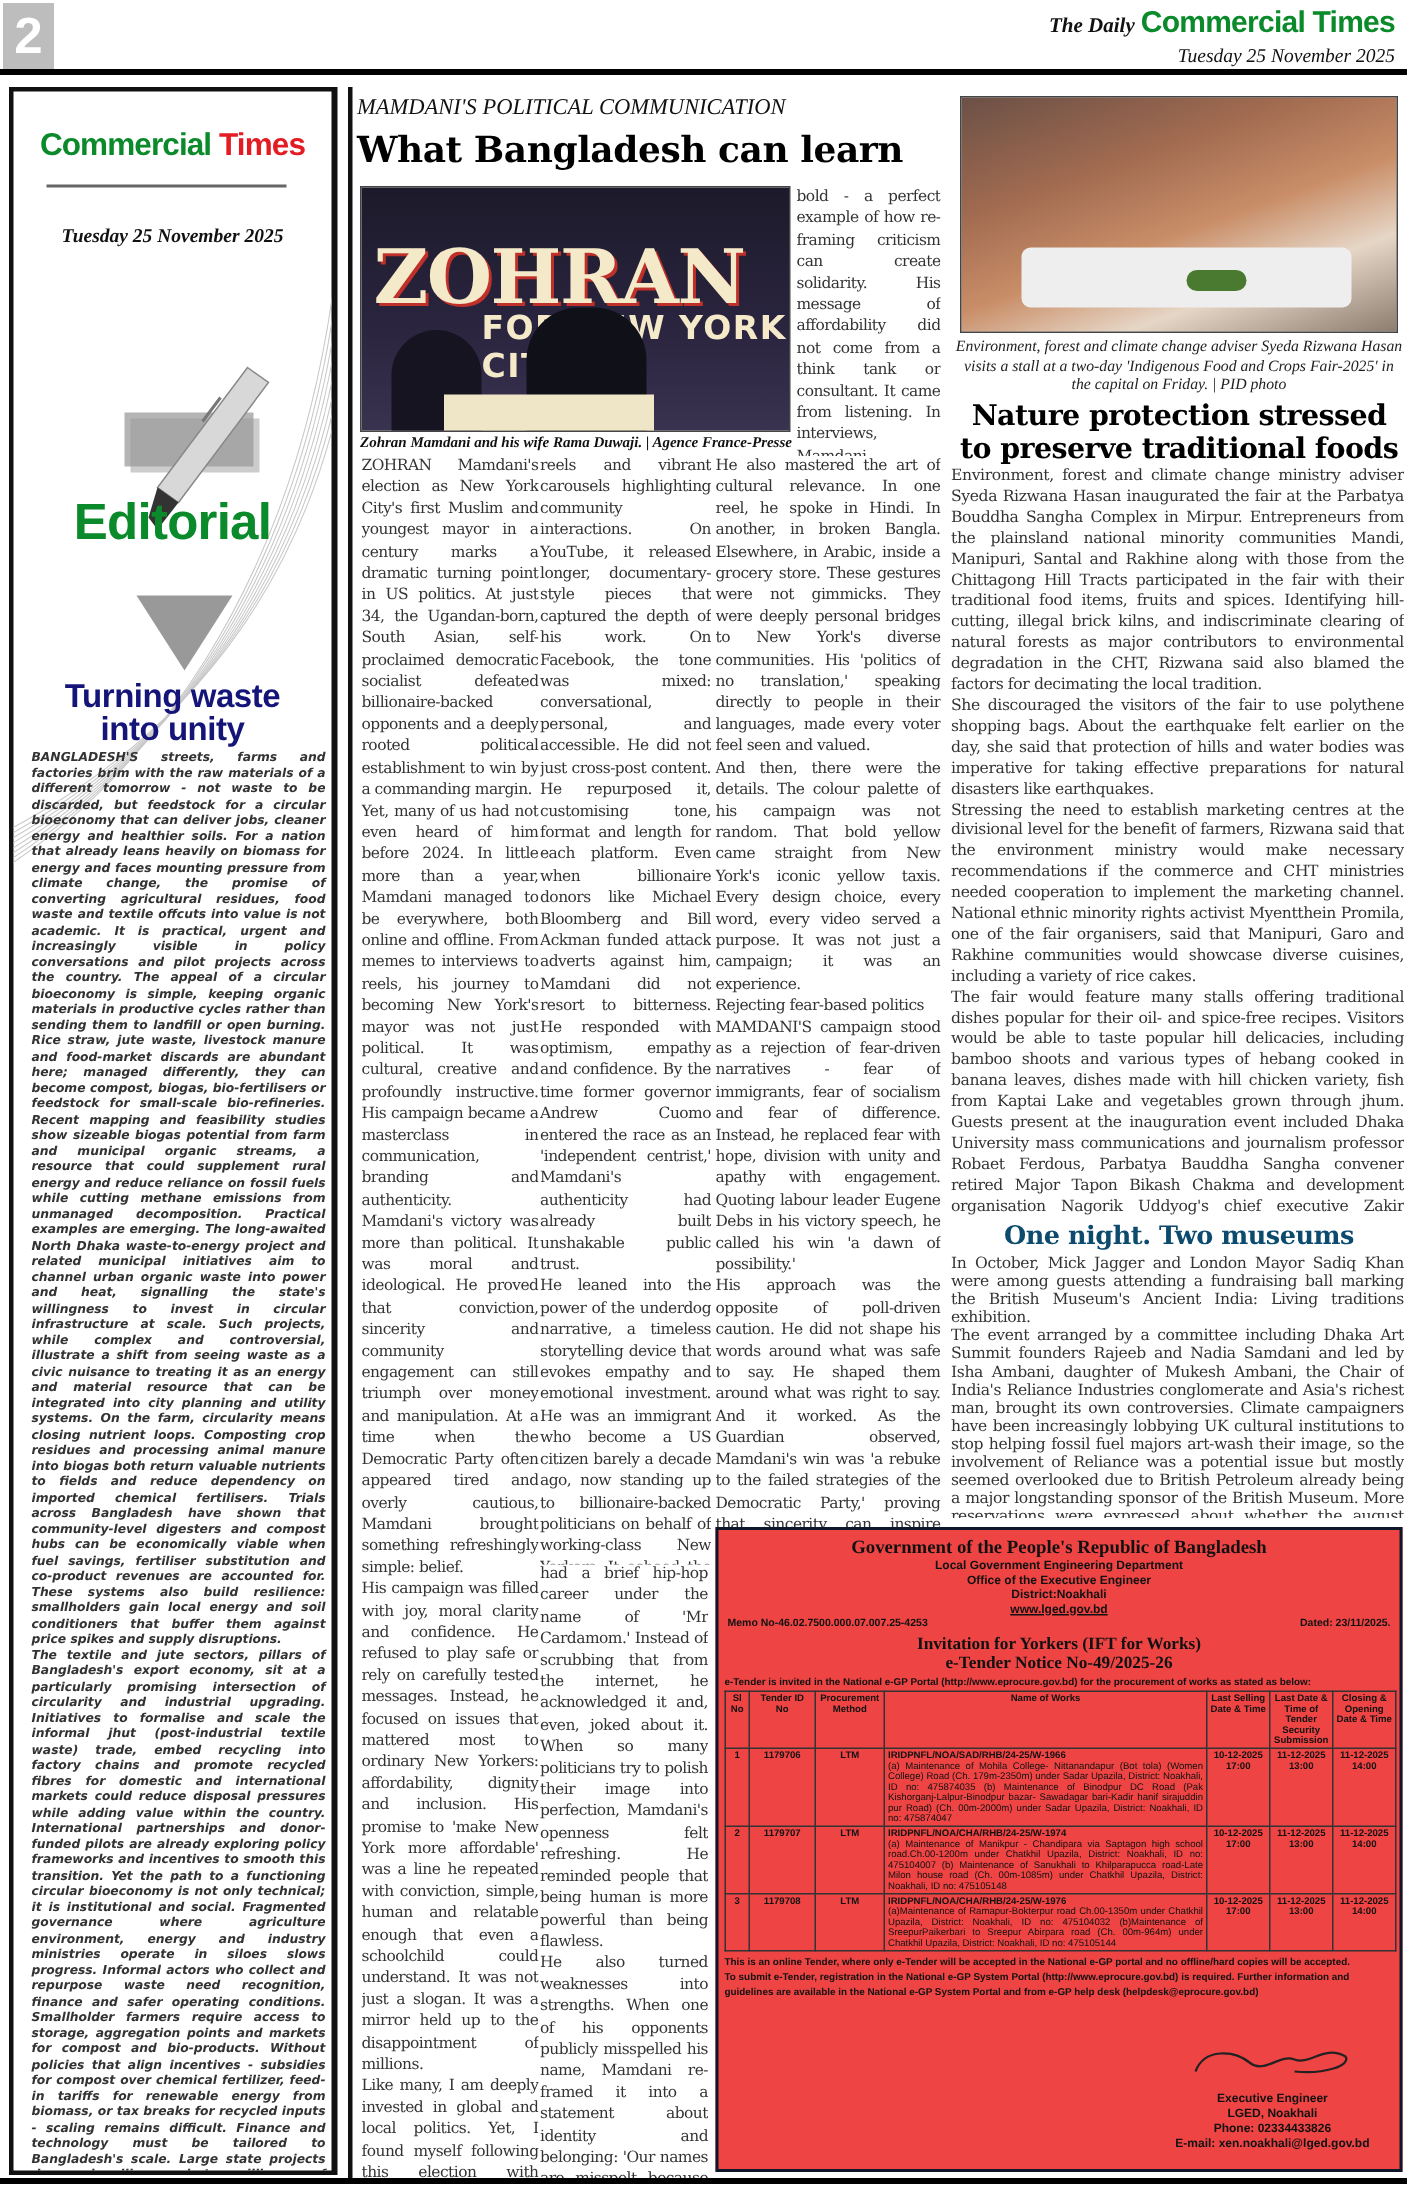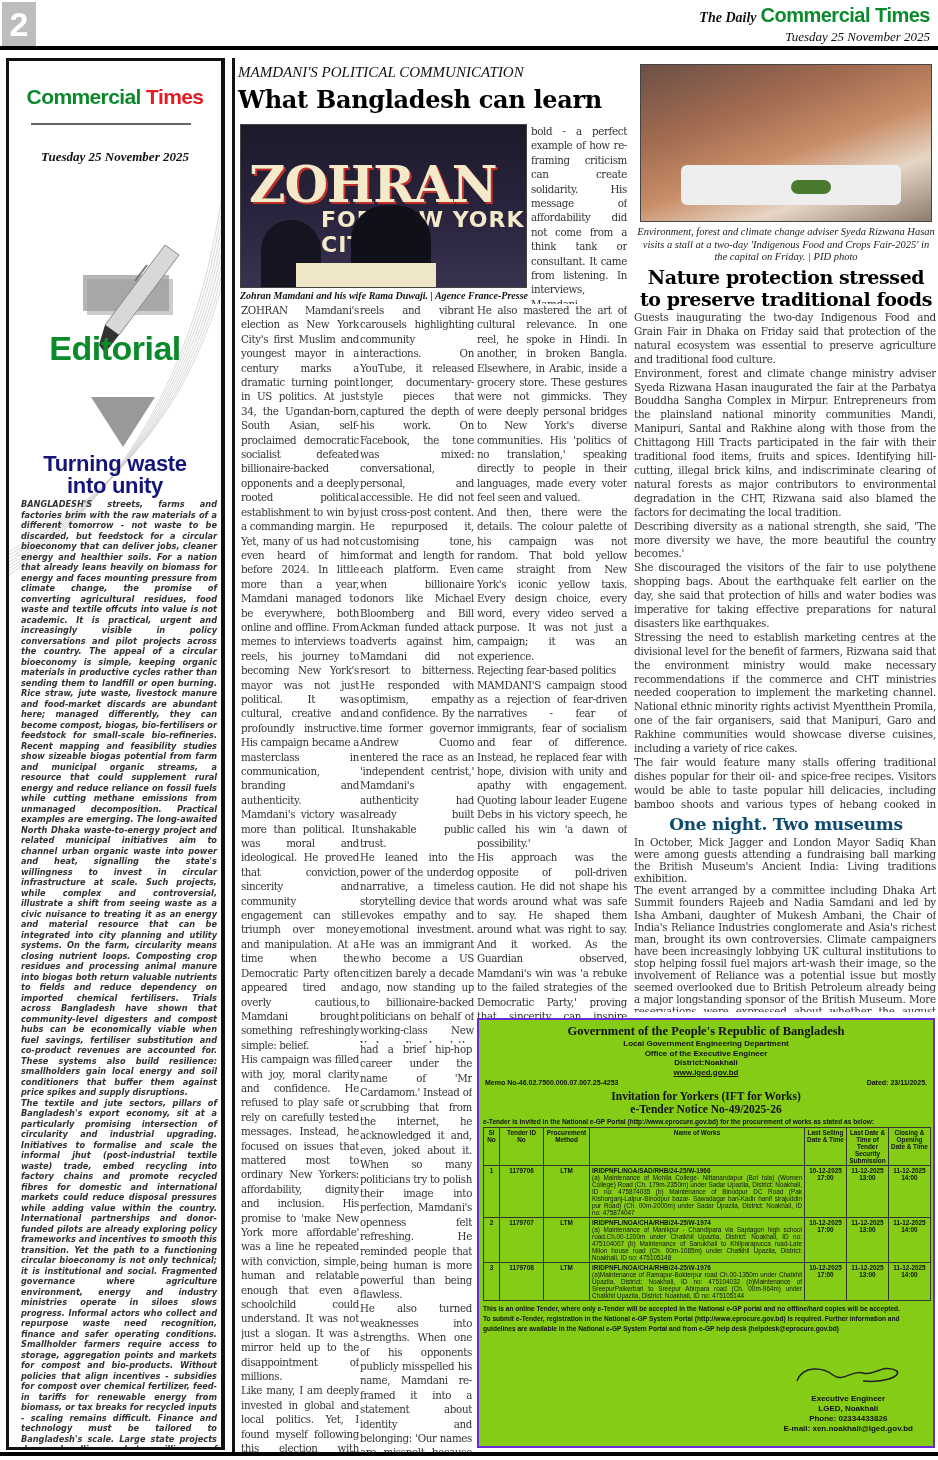--- a/index.html
+++ b/index.html
@@ -40,21 +40,21 @@
 .c3{left:477px;top:303px;width:150px;height:715px;font-size:10.3px}
 .c2b{left:360px;top:1042px;width:112px;height:410px;font-size:10.3px}
 .photo2{position:absolute;left:640px;top:64px;width:292px;height:158px;border:1px solid #444;background:linear-gradient(160deg,#6b5046 0%,#a06a50 30%,#c98e68 55%,#e6d6c6 75%,#8c7d70 100%);overflow:hidden}
 .photo2 .t{position:absolute;left:40px;top:100px;width:220px;height:40px;background:#eee;border-radius:6px}
 .photo2 .b{position:absolute;left:150px;top:115px;width:40px;height:14px;background:#4a7a30;border-radius:7px}
 .cap2{position:absolute;left:636px;top:226px;width:300px;text-align:center;font:italic 10.5px "Liberation Serif",serif;color:#222;line-height:12.5px}
 .h2{position:absolute;left:636px;top:266px;width:300px;text-align:center;font:bold 19px "DejaVu Serif",serif;color:#000;line-height:22px;letter-spacing:-0.4px}
 .c4{left:634px;top:311px;width:302px;height:500px;font-size:10.4px;line-height:13.9px;letter-spacing:-0.25px}
 .h3{position:absolute;left:636px;top:814px;width:300px;text-align:center;font:bold 17px "DejaVu Serif",serif;color:#0c4a6e;letter-spacing:-0.3px}
 .c5{left:634px;top:836px;width:302px;height:176px;font-size:10.4px;line-height:12.1px;letter-spacing:-0.25px}
-.tender{position:absolute;left:477px;top:1018px;width:458px;height:430px;border:2px solid #6d28d9;background:#84cc16;font-family:"Liberation Sans",sans-serif;color:#111}
+.tender{position:absolute;left:477px;top:1018px;width:458px;height:430px;border:2px solid #0f172a;background:#ef4444;font-family:"Liberation Sans",sans-serif;color:#111}
 .t-gov{text-align:center;font:bold 12.5px "Liberation Serif",serif;margin-top:4px}
 .t-sub{text-align:center;font:bold 8px "Liberation Sans",sans-serif;line-height:9.5px}
 .t-url{text-decoration:underline}
 .t-memo{position:relative;height:11px;font:bold 7px "Liberation Sans",sans-serif;margin:2px 6px 0}
 .t-memo .r{position:absolute;right:0;top:0}
 .t-ift{text-align:center;font:bold 11.5px "Liberation Serif",serif;line-height:13px}
 .t-intro{font:bold 6.6px "Liberation Sans",sans-serif;margin:2px 4px 2px}
 table.tt{border-collapse:collapse;margin:0 4px;width:448px;font:bold 6.4px "Liberation Sans",sans-serif}
 table.tt th,table.tt td{border:1px solid #333;padding:1px 2px;vertical-align:top;text-align:center}
 table.tt td.w{text-align:justify;font-weight:normal}
@@ -154,23 +154,21 @@
   <p>His approach was the opposite of poll-driven caution. He did not shape his words around what was safe to say. He shaped them around what was right to say. And it worked. As the Guardian observed, Mamdani's win was 'a rebuke to the failed strategies of the Democratic Party,' proving that sincerity can inspire people more deeply than fear or calculation ever could.</p>
 </div>
 
 <div class="photo2">
   <div class="t"></div>
   <div class="b"></div>
 </div>
 <div class="cap2">Environment, forest and climate change adviser Syeda Rizwana Hasan visits a stall at a two-day 'Indigenous Food and Crops Fair-2025' in the capital on Friday. | PID photo</div>
 <div class="h2">Nature protection stressed to preserve traditional foods</div>
 <div class="txt c4">
-  <p>Guests inaugurating the two-day Indigenous Food and Grain Fair in Dhaka on Friday said that protection of the natural ecosystem was essential to preserve agriculture and traditional food culture.</p>
   <p>Environment, forest and climate change ministry adviser Syeda Rizwana Hasan inaugurated the fair at the Parbatya Bouddha Sangha Complex in Mirpur. Entrepreneurs from the plainsland national minority communities Mandi, Manipuri, Santal and Rakhine along with those from the Chittagong Hill Tracts participated in the fair with their traditional food items, fruits and spices. Identifying hill-cutting, illegal brick kilns, and indiscriminate clearing of natural forests as major contributors to environmental degradation in the CHT, Rizwana said also blamed the factors for decimating the local tradition.</p>
-  <p>Describing diversity as a national strength, she said, 'The more diversity we have, the more beautiful the country becomes.'</p>
   <p>She discouraged the visitors of the fair to use polythene shopping bags. About the earthquake felt earlier on the day, she said that protection of hills and water bodies was imperative for taking effective preparations for natural disasters like earthquakes.</p>
   <p>Stressing the need to establish marketing centres at  the divisional level for the benefit of farmers, Rizwana said that the environment ministry would make necessary recommendations if the commerce and CHT ministries needed cooperation to implement the marketing channel. National ethnic minority rights activist Myentthein Promila, one of the fair organisers, said that Manipuri, Garo and Rakhine communities would showcase diverse cuisines, including a variety of rice cakes.</p>
   <p>The fair would feature many stalls offering traditional dishes popular for their oil- and spice-free recipes. Visitors would be able to taste popular hill delicacies, including bamboo shoots and various types of hebang cooked in banana leaves, dishes made with hill chicken variety, fish from Kaptai Lake and vegetables grown through jhum. Guests present at the inauguration event included Dhaka University mass communications and journalism professor Robaet Ferdous, Parbatya Bauddha Sangha convener retired Major Tapon Bikash Chakma and development organisation Nagorik Uddyog's chief executive Zakir Hossain. After the inauguration, the environment adviser visited various stalls at the fair and interacted with participants. This is the fourth year the fair is being organised. Alongside the fair, visitors would also be able to enjoy cultural performances by the national minority communities in the evening.</p>
 </div>
 
 <div class="h3">One night. Two museums</div>
 <div class="txt c5">
   <p>In October, Mick Jagger and London Mayor Sadiq Khan were among guests attending a fundraising ball marking the British Museum's Ancient India: Living traditions exhibition.</p>
   <p>The event arranged by a committee including Dhaka Art Summit founders Rajeeb and Nadia Samdani and led by Isha Ambani, daughter of Mukesh Ambani, the Chair of India's Reliance Industries conglomerate and Asia's richest man, brought its own controversies.  Climate campaigners have been increasingly lobbying UK cultural institutions to stop helping fossil fuel majors art-wash their image, so the involvement of Reliance was a potential issue but mostly seemed overlooked due to British Petroleum already being a major longstanding sponsor of the British Museum. More reservations were expressed about whether the august Bloomsbury institution should chase the celebrity glitz of New York's Met Gala.   With tickets starting at £2,000 a head, I was mostly oblivious to the October ball even happening. Out of the blue, less than a fortnight later I found myself looking it up after an Egyptian colleague asked if any journalists might be interested in attending an event at the British Museum that Saturday evening.</p>
 </div>

